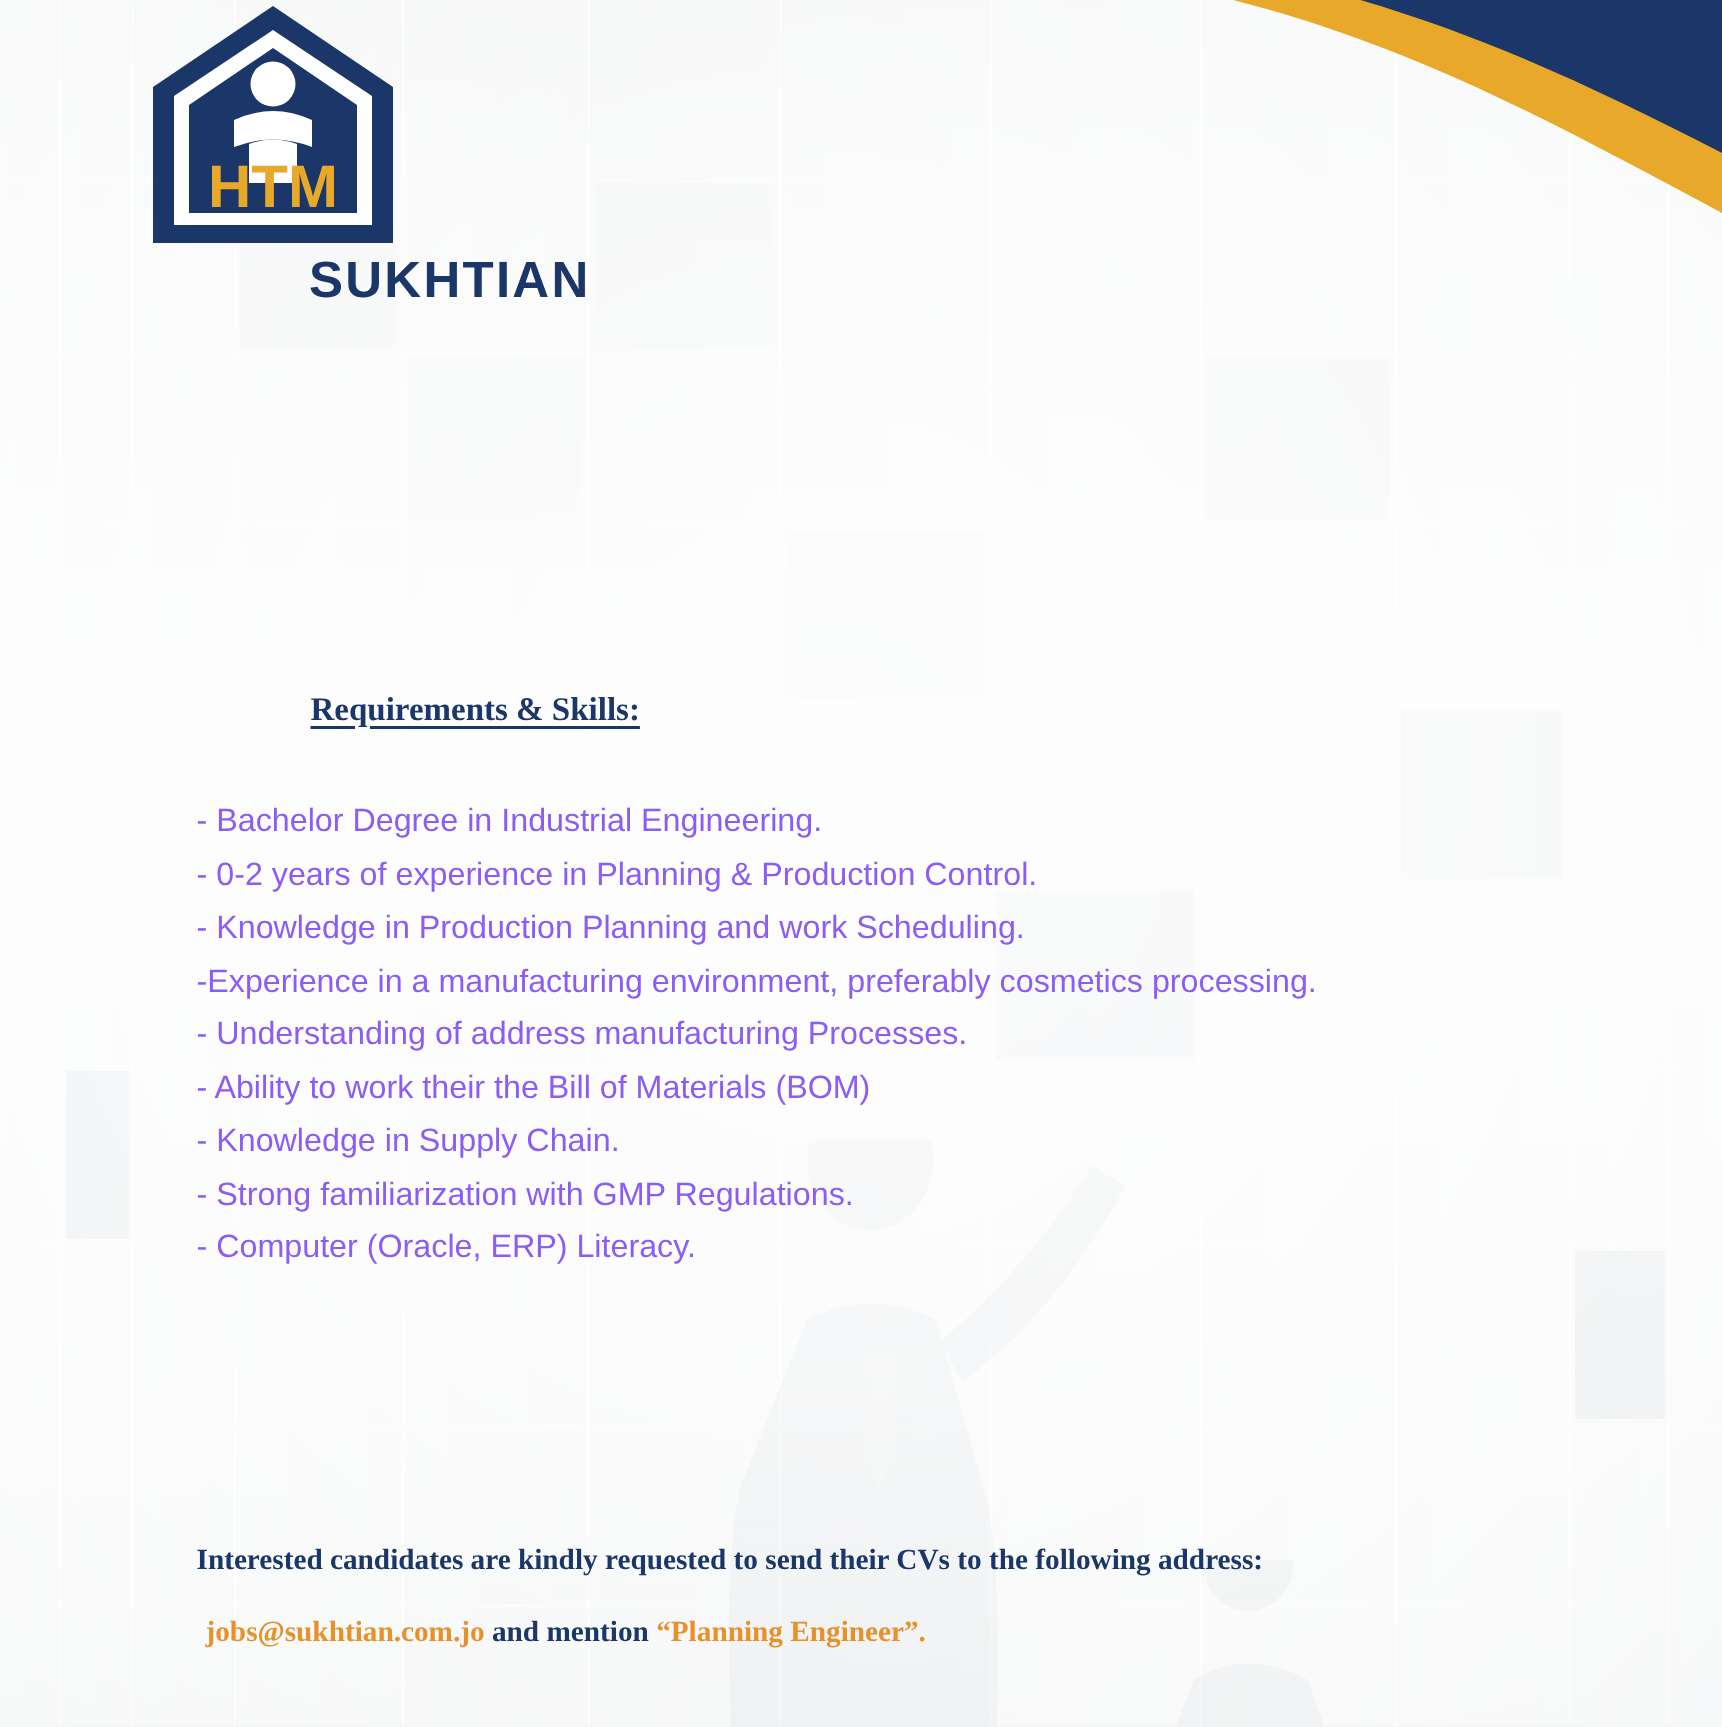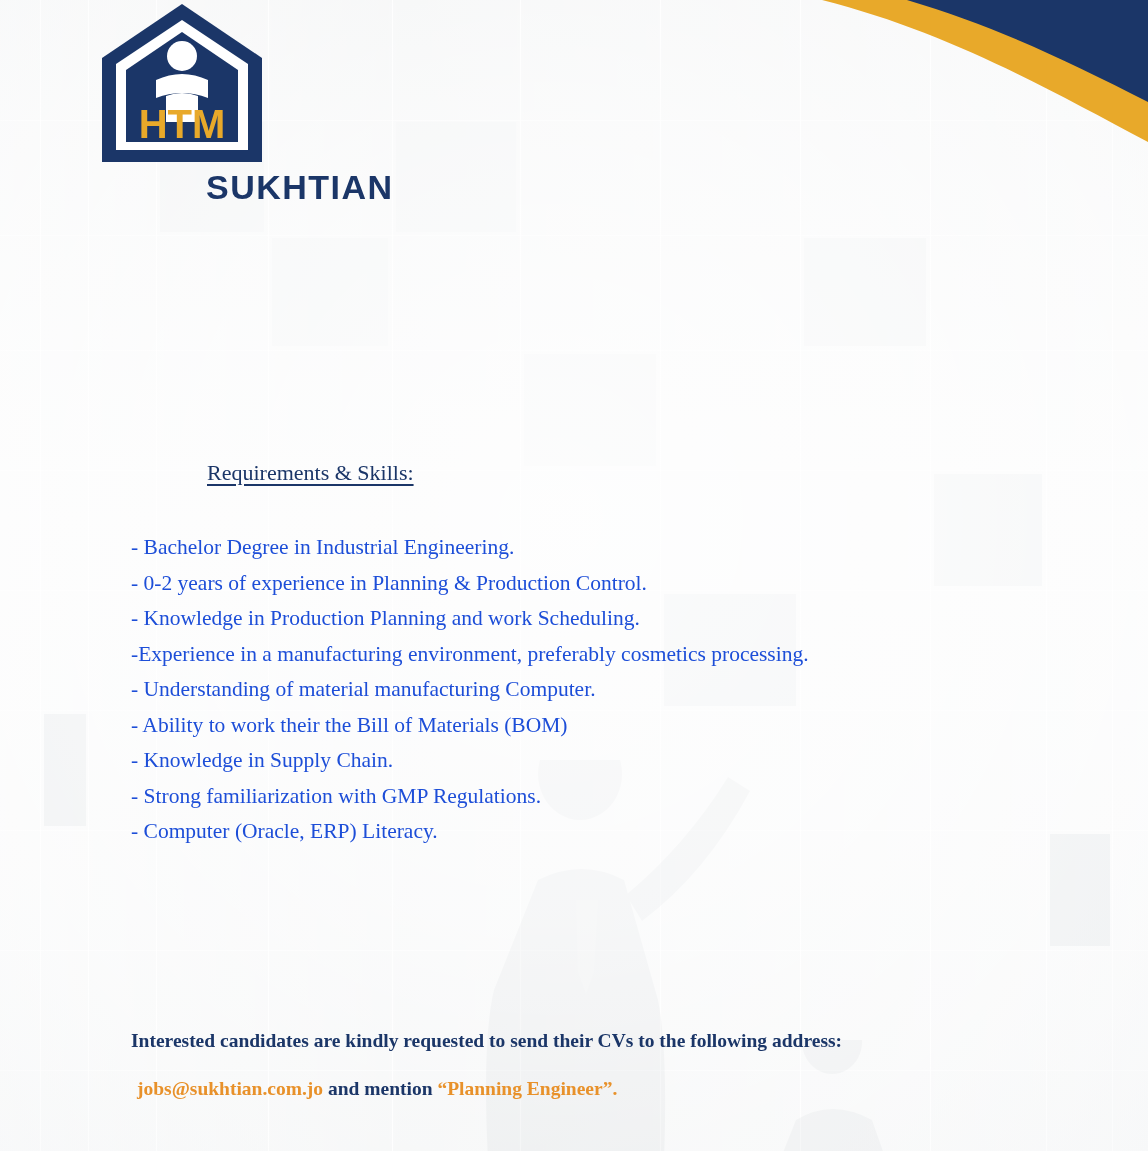--- a/index.html
+++ b/index.html
@@ -117,41 +117,41 @@
     font-size: 27px;
     color: #e8912a;
     letter-spacing: 0.3px;
   }
 
   .section-heading {
     position: absolute;
     top: 460px;
     left: 207px;
     font-family: "Liberation Serif", serif;
-    font-weight: normal;
+    font-weight: bold;
     font-size: 22px;
     color: #1b3668;
     text-decoration: underline;
     text-underline-offset: 4px;
   }
 
   .req-list {
     position: absolute;
     top: 530px;
     left: 131px;
     width: 800px;
     margin: 0;
     padding: 0;
     list-style: none;
   }
   .req-list li {
-    font-family: Liberation Serif, serif;
+    font-family: Liberation Sans, sans-serif;
     font-size: 21.5px;
     line-height: 35.5px;
-    color: #1d4ed8;
+    color: #8b5cf6;
     white-space: pre-wrap;
   }
 
   .footer-line-1 {
     position: absolute;
     top: 1030px;
     left: 131px;
     width: 960px;
     font-family: "Liberation Serif", serif;
     font-weight: bold;
@@ -252,21 +252,21 @@
   </div>
 
 
   <div class="section-heading">Requirements &amp; Skills:</div>
 
   <ul class="req-list">
     <li>- Bachelor Degree in Industrial Engineering.</li>
     <li>- 0-2 years of experience in Planning &amp; Production Control.</li>
     <li>- Knowledge in Production Planning and work Scheduling.</li>
     <li>-Experience in a manufacturing environment, preferably cosmetics processing.</li>
-    <li>- Understanding of material manufacturing Computer.</li>
+    <li>- Understanding of address manufacturing Processes.</li>
     <li>- Ability to work their the Bill of Materials (BOM)</li>
     <li>- Knowledge in Supply Chain.</li>
     <li>- Strong familiarization with GMP Regulations.</li>
     <li>- Computer (Oracle, ERP) Literacy.</li>
   </ul>
 
   <div class="footer-line-1">Interested candidates are kindly requested to send their CVs to the following address:</div>
   <div class="footer-line-2">
     <span class="email">jobs@sukhtian.com.jo</span><span> and mention </span><span class="quoted">“Planning Engineer”.</span>
   </div>

